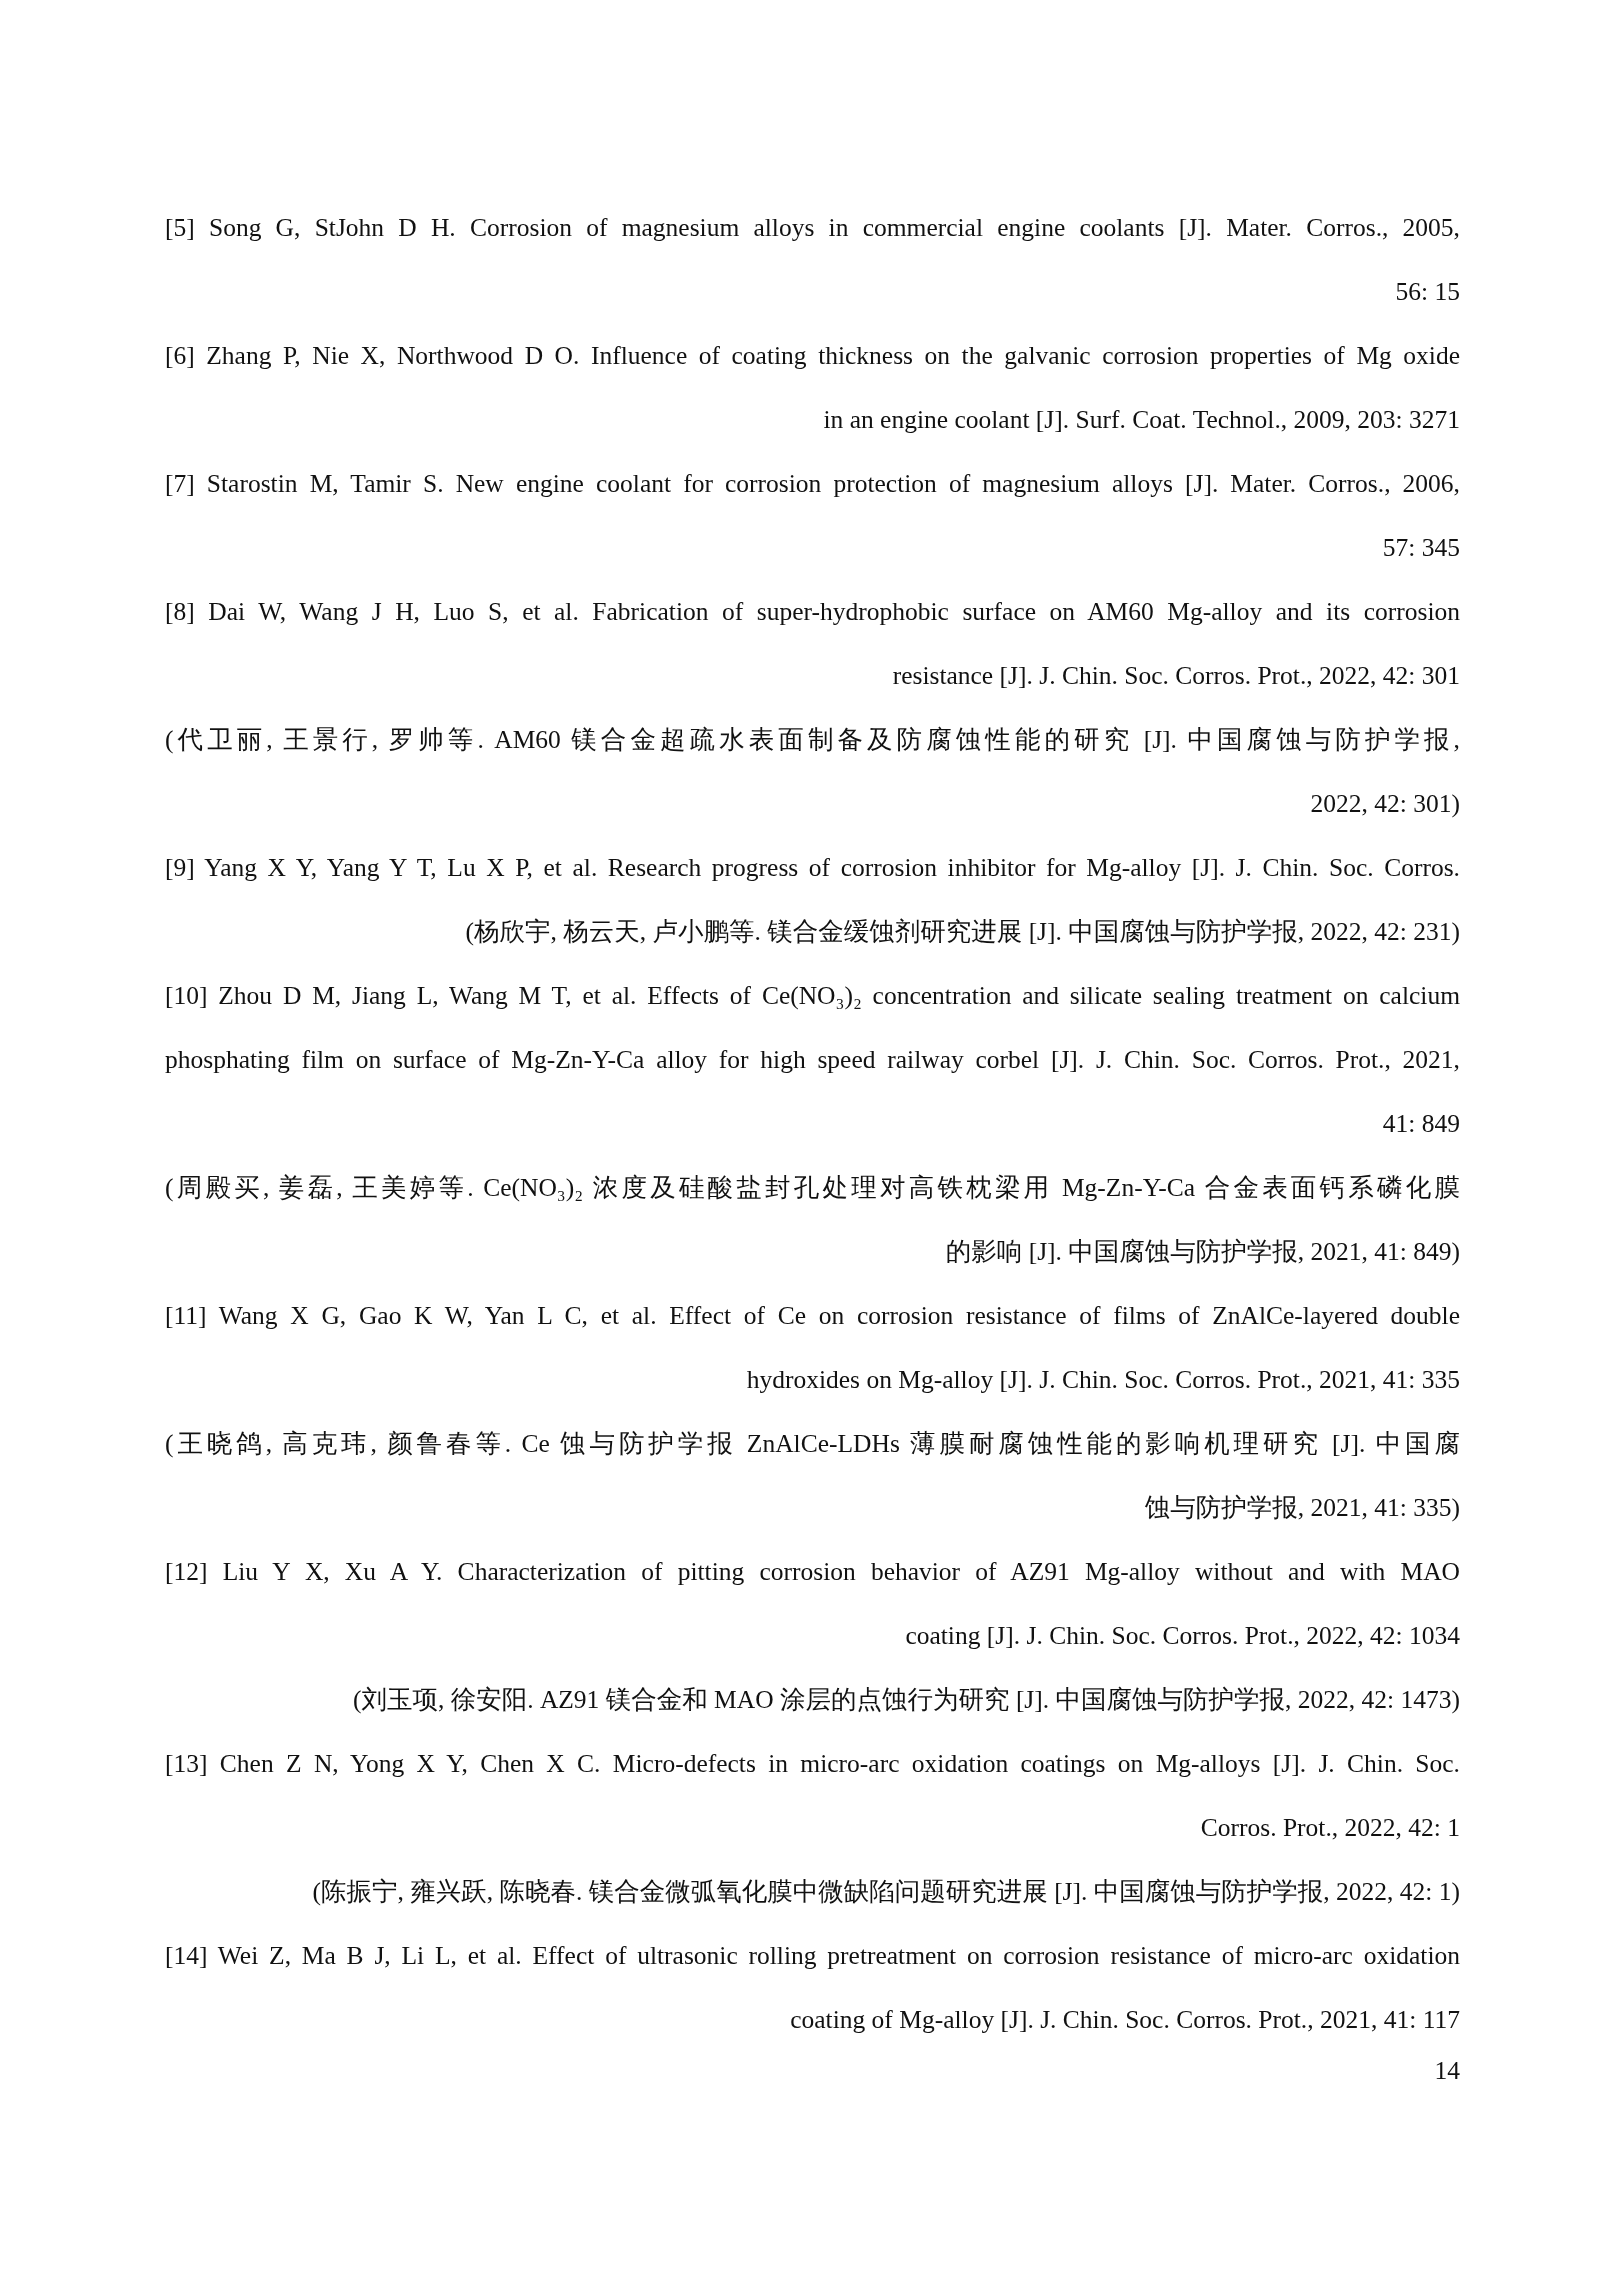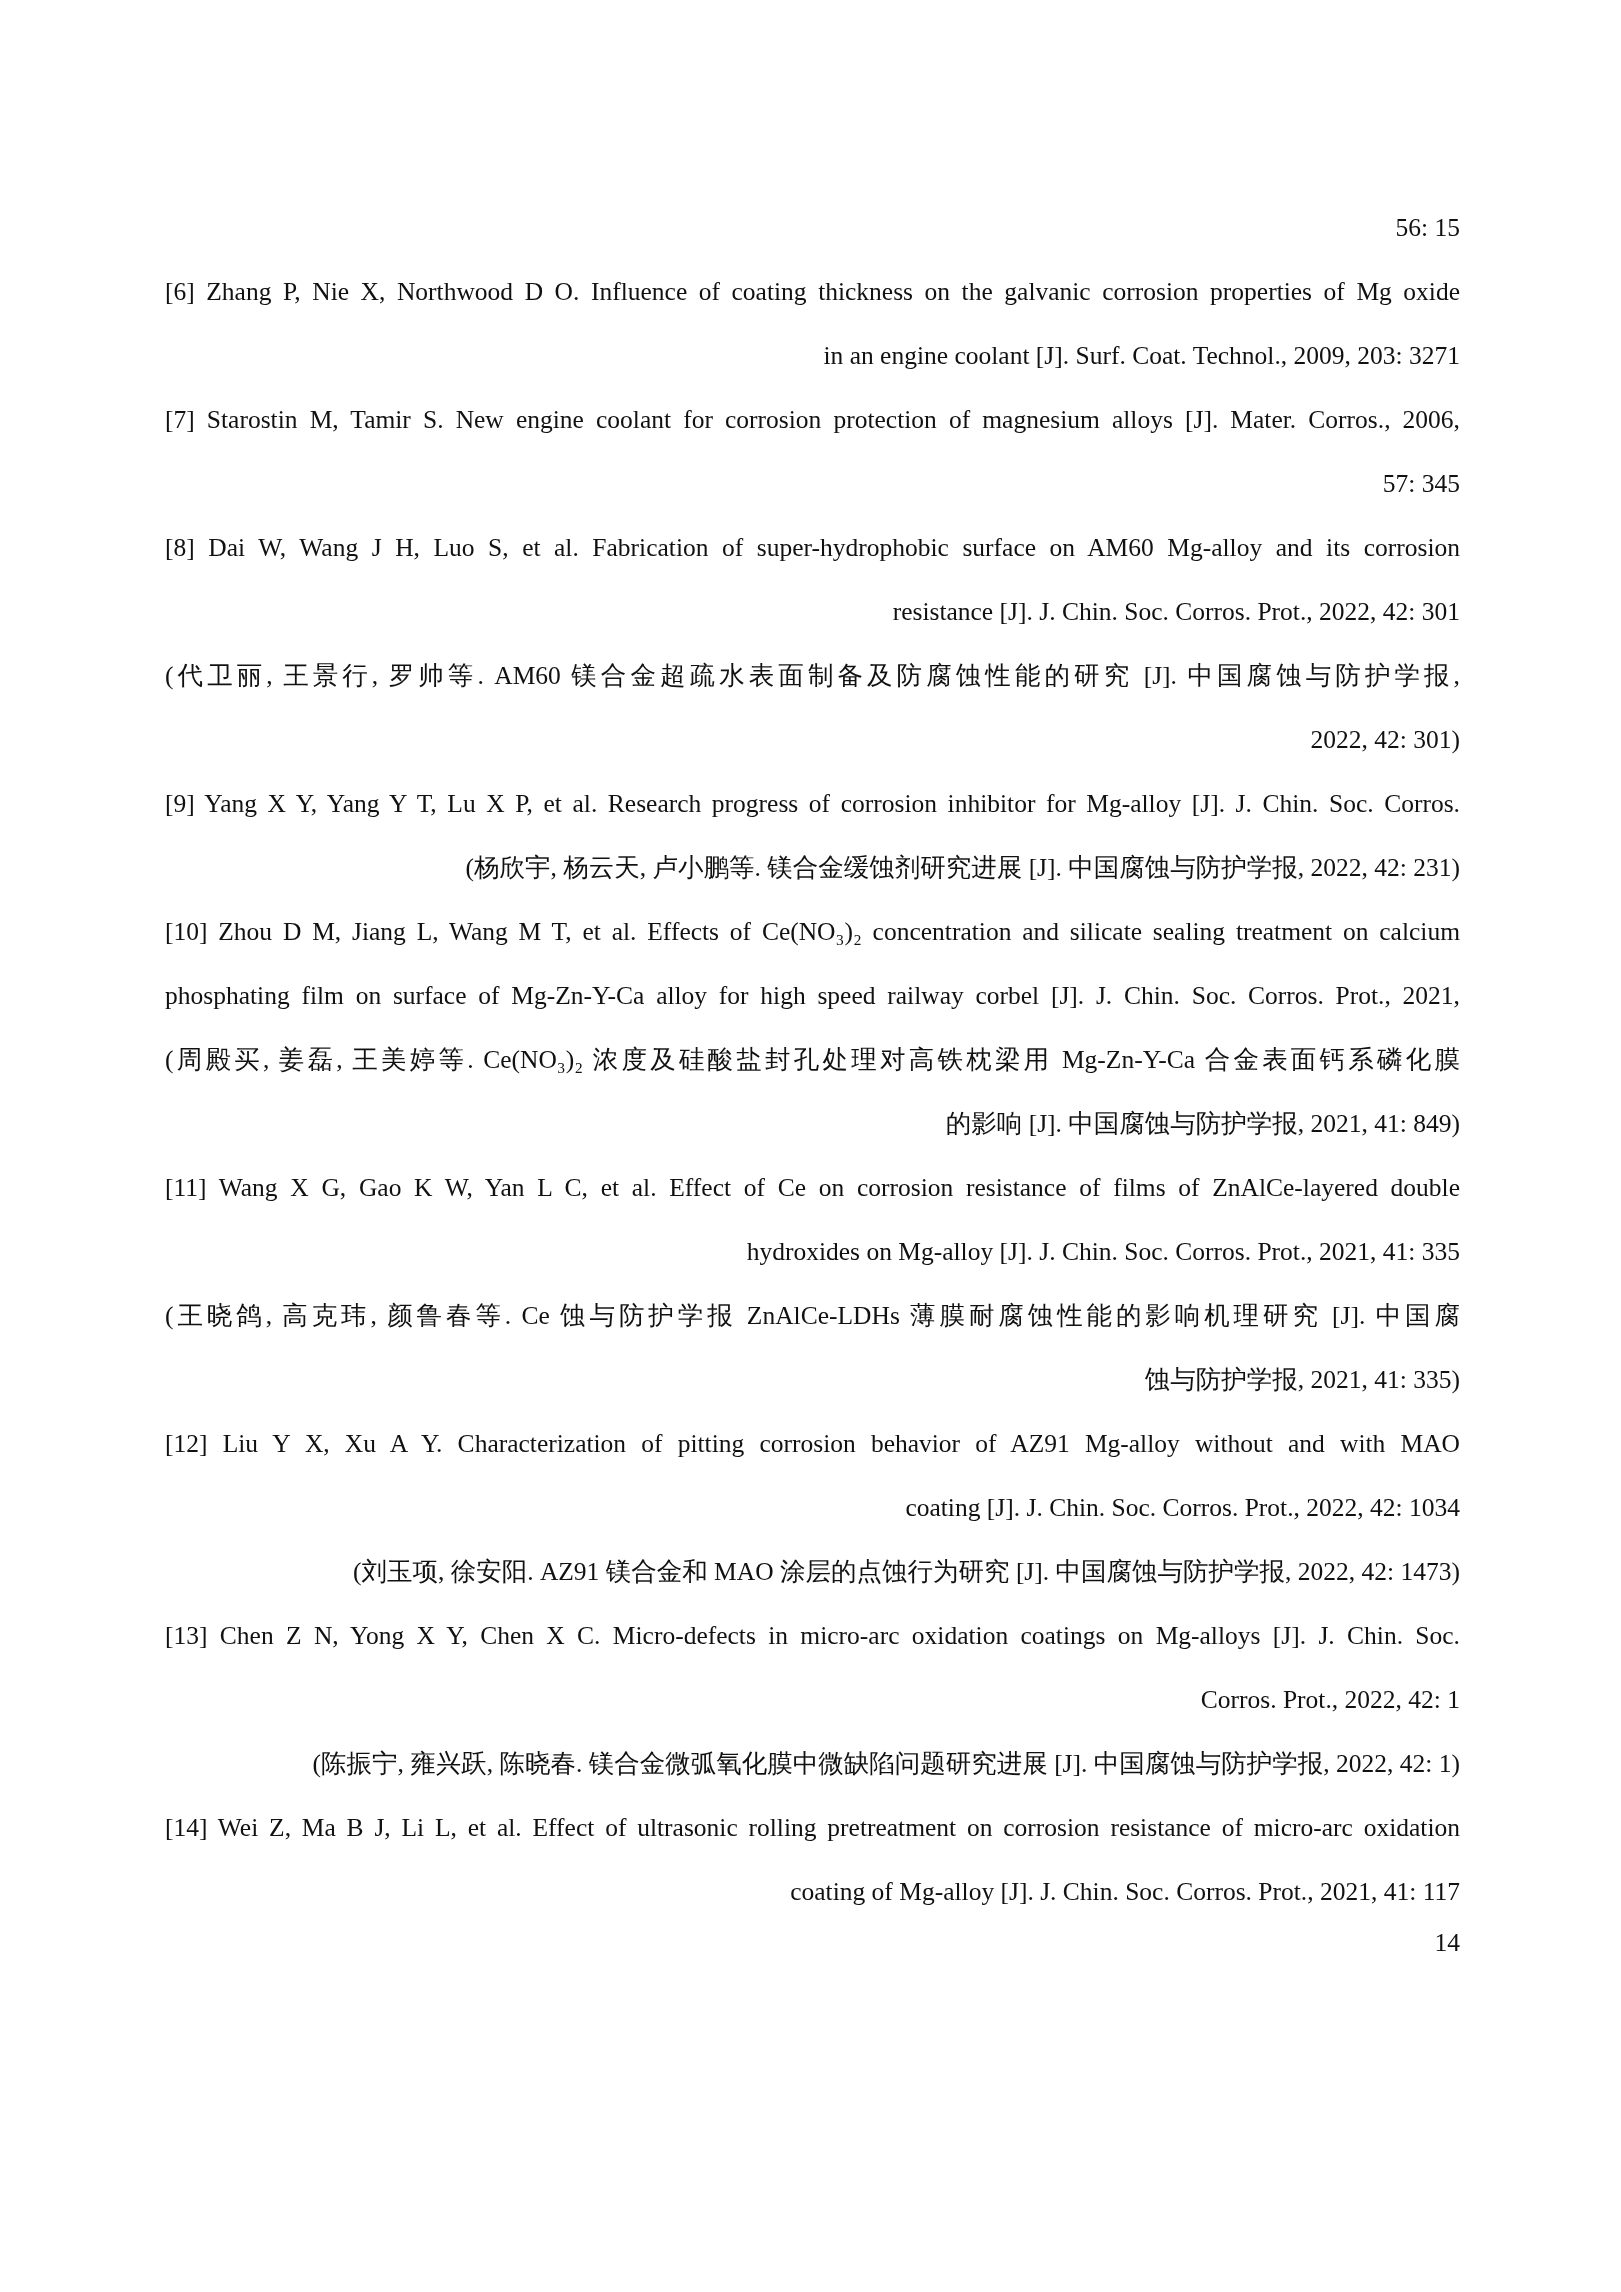--- a/index.html
+++ b/index.html
@@ -41,20 +41,21 @@
     text-align: right;
     margin-top: 2px;
   }
 </style>
 </head>
 <body>
 
 <div class="page">
   <div>
       <div class="reference">
+        <div class="line just">[5] Song G, StJohn D H. Corrosion of magnesium alloys in commercial engine coolants [J]. Mater. Corros., 2005,</div>
         <div class="line">56: 15</div>
       </div>
       <div class="reference">
         <div class="line just">[6] Zhang P, Nie X, Northwood D O. Influence of coating thickness on the galvanic corrosion properties of Mg oxide</div>
         <div class="line">in an engine coolant [J]. Surf. Coat. Technol., 2009, 203: 3271</div>
       </div>
       <div class="reference">
         <div class="line just">[7] Starostin M, Tamir S. New engine coolant for corrosion protection of magnesium alloys [J]. Mater. Corros., 2006,</div>
         <div class="line">57: 345</div>
       </div>
@@ -64,20 +65,21 @@
         <div class="line just">(代卫丽, 王景行, 罗帅等. AM60 镁合金超疏水表面制备及防腐蚀性能的研究 [J]. 中国腐蚀与防护学报,</div>
         <div class="line">2022, 42: 301)</div>
       </div>
       <div class="reference">
         <div class="line just">[9] Yang X Y, Yang Y T, Lu X P, et al. Research progress of corrosion inhibitor for Mg-alloy [J]. J. Chin. Soc. Corros.</div>
         <div class="line">(杨欣宇, 杨云天, 卢小鹏等. 镁合金缓蚀剂研究进展 [J]. 中国腐蚀与防护学报, 2022, 42: 231)</div>
       </div>
       <div class="reference">
         <div class="line just">[10] Zhou D M, Jiang L, Wang M T, et al. Effects of Ce(NO₃)₂ concentration and silicate sealing treatment on calcium</div>
         <div class="line just">phosphating film on surface of Mg-Zn-Y-Ca alloy for high speed railway corbel [J]. J. Chin. Soc. Corros. Prot., 2021,</div>
+        <div class="line">41: 849</div>
         <div class="line just">(周殿买, 姜磊, 王美婷等. Ce(NO₃)₂ 浓度及硅酸盐封孔处理对高铁枕梁用 Mg-Zn-Y-Ca 合金表面钙系磷化膜</div>
         <div class="line">的影响 [J]. 中国腐蚀与防护学报, 2021, 41: 849)</div>
       </div>
       <div class="reference">
         <div class="line just">[11] Wang X G, Gao K W, Yan L C, et al. Effect of Ce on corrosion resistance of films of ZnAlCe-layered double</div>
         <div class="line">hydroxides on Mg-alloy [J]. J. Chin. Soc. Corros. Prot., 2021, 41: 335</div>
         <div class="line just">(王晓鸽, 高克玮, 颜鲁春等. Ce 蚀与防护学报 ZnAlCe-LDHs 薄膜耐腐蚀性能的影响机理研究 [J]. 中国腐</div>
         <div class="line">蚀与防护学报, 2021, 41: 335)</div>
       </div>
       <div class="reference">

